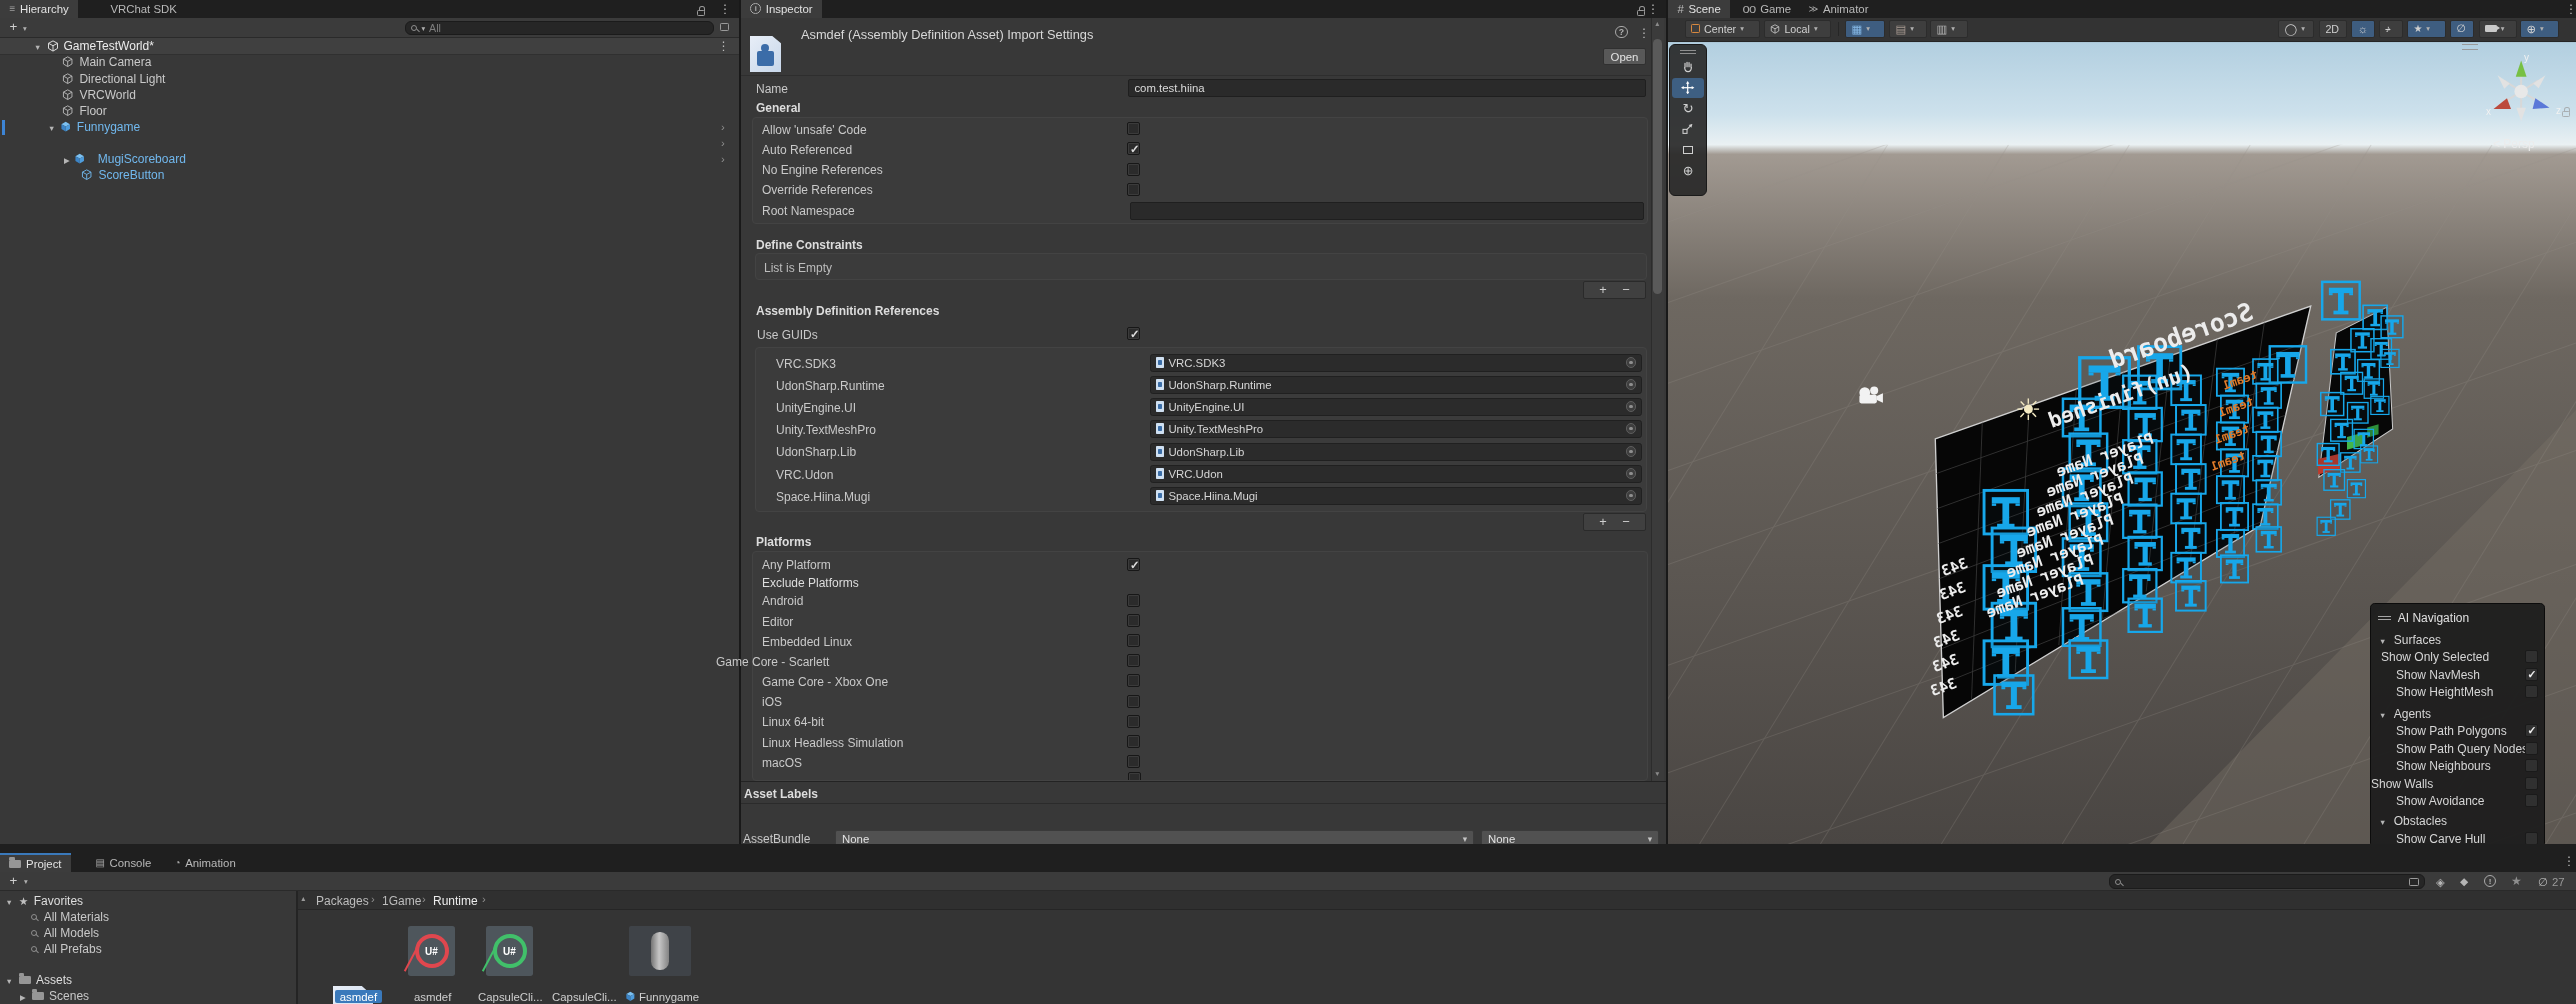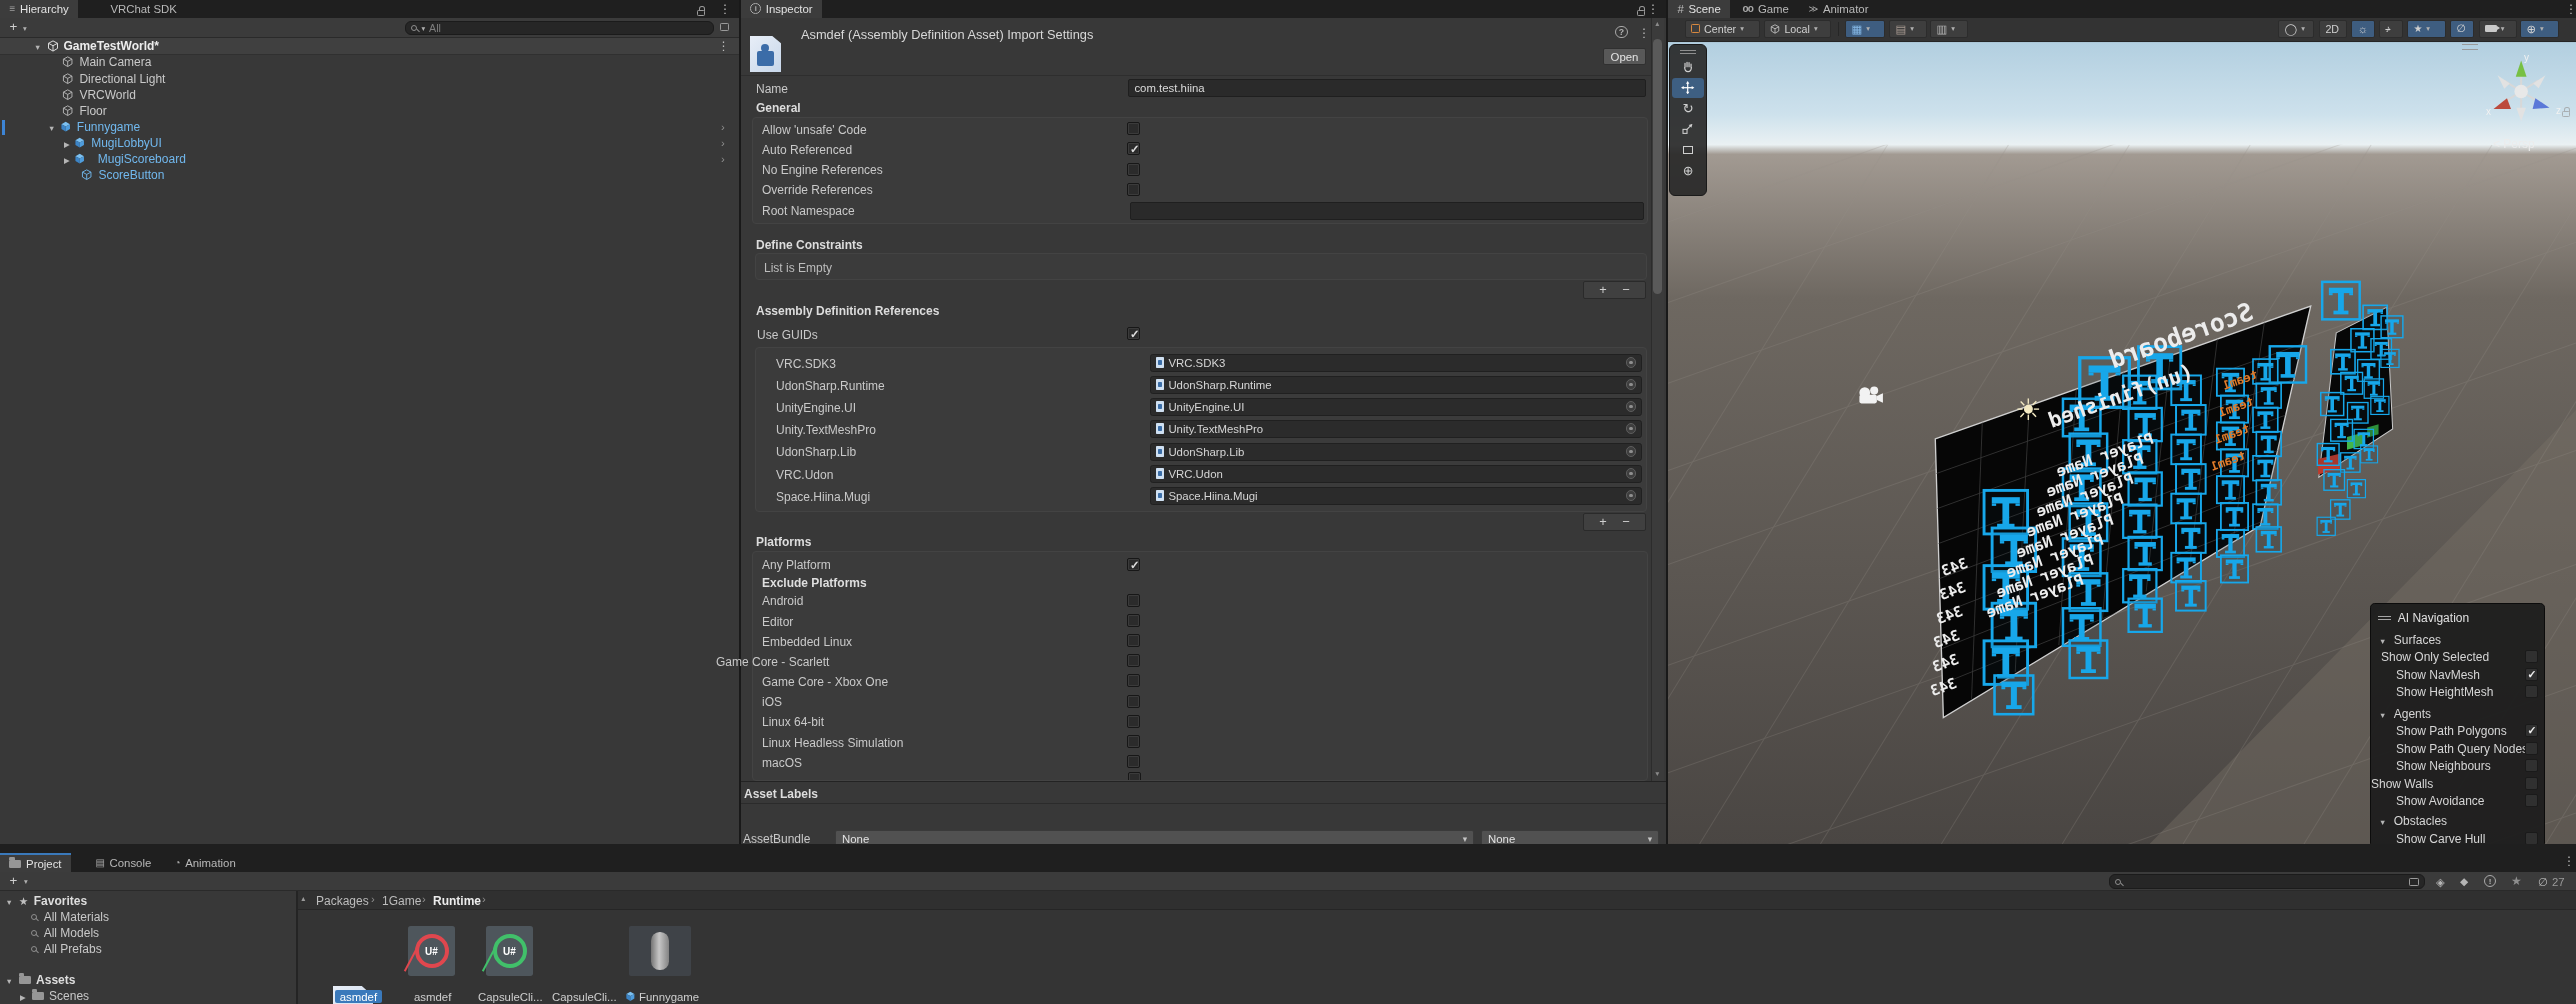--- a/index.html
+++ b/index.html
@@ -1,20 +1,20 @@
 <!DOCTYPE html>
 <html style="font-size:10.7px"><head>
 <meta charset="utf-8">
 <style>
 *{box-sizing:border-box;margin:0;padding:0}
 html,body{background:#141414;overflow:hidden}
 #root{position:relative;width:2576px;height:1004px;background:#282828;font-family:"Liberation Sans",sans-serif;color:#d2d2d2;overflow:hidden}
 .abs{position:absolute}
 .lbl{font-size:12px;color:#c9c9c9;white-space:nowrap}
-.bold{font-weight:bold;color:#dedede}
+.bold{font-weight:normal;color:#dedede}
 .strip{background:#1f1f1f}
 .tab{position:absolute;top:0;height:17.5px;display:flex;align-items:center;gap:4.7px;padding:0 9.4px;font-size:11.4px;color:#b9b9b9}
 .tab.active{background:#3c3c3c;color:#e2e2e2}
 .panel{position:absolute;background:#383838}
 .toolrow{position:absolute;background:#3b3b3b;border-bottom:0.7px solid #2a2a2a}
 .searchbox{position:absolute;background:#262626;border:0.7px solid #1b1b1b;border-radius:6px;display:flex;align-items:center;padding:0 5.4px;gap:4px}
 .mag{width:6px;height:6px;border:1.3px solid #8d8d8d;border-radius:50%;position:relative;display:inline-block;flex:none}
 .mag::after{content:"";position:absolute;width:4px;height:1.3px;background:#8d8d8d;transform:rotate(45deg);right:-3.4px;bottom:-1.3px}
 .caret{font-size:7.4px;color:#b0b0b0}
 .kebab{color:#bdbdbd;font-size:12px}
@@ -156,27 +156,20 @@
       <span class="lbl" style="margin-left:6px">Floor</span>
     </div>
 <div class="abs" style="left:2px;top:120px;width:3.4px;height:14.8px;background:#3d84d4"></div>
 <div class="hrow" style="top:119px">
       <span class="arrD" style="margin-left:48px"></span>
       <svg width="11.4" height="11.4" style="margin-left:4.7px" class="cubeB" viewBox="0 0 17 17">
         <use href="#cubeB"></use>
       </svg>
       <span class="lbl prefabTxt" style="margin-left:5.4px">Funnygame</span>
     </div>
-<div class="hrow" style="top:135px">
-      <span class="arrR" style="margin-left:64px"></span>
-      <svg width="11.4" height="11.4" style="margin-left:4.7px" class="cubeB" viewBox="0 0 17 17">
-        <use href="#cubeB"></use>
-      </svg>
-      <span class="lbl prefabTxt" style="margin-left:5.4px">MugiLobbyUI</span>
-    </div>
 <div class="hrow" style="top:151px">
       <span class="arrR" style="margin-left:64px"></span>
       <svg width="11.4" height="11.4" style="margin-left:4.7px" class="cubeB" viewBox="0 0 17 17">
         <use href="#cubeB"></use>
       </svg>
       <span class="lbl prefabTxt" style="margin-left:12px">MugiScoreboard</span>
     </div>
 <div class="hrow" style="top:167px">
       <svg width="11.4" height="11.4" style="margin-left:81px;color:#71b8ee" viewBox="0 0 17 17">
         <use href="#cubeO"></use>
@@ -333,21 +326,21 @@
     </div>
 
 <div class="abs" style="left:1666px;top:0;width:2px;height:844px;background:#191919"></div>
 
 
 <div class="tab active" style="left:1668px">
       <span style="color:#bdbdbd">#</span>
       <span>Scene</span>
     </div>
 <div class="tab" style="left:1733px">
-      <span style="font-size:10px;font-weight:bold;letter-spacing:-0.7px;color:#a8a8a8">oo</span>
+      <span style="font-size:13px;font-weight:normal;letter-spacing:-0.7px;color:#a8a8a8">oo</span>
       <span>Game</span>
     </div>
 <div class="tab" style="left:1799px">
       <span style="color:#a8a8a8;font-size:9.4px">≫</span>
       <span>Animator</span>
     </div>
 <span class="abs kebab" style="left:2565px;top:2px">⋮</span>
 
 
 <div class="abs" style="left:1668px;top:17.5px;width:908px;height:24px;background:#333333;border-bottom:0.7px solid #252525"></div>

